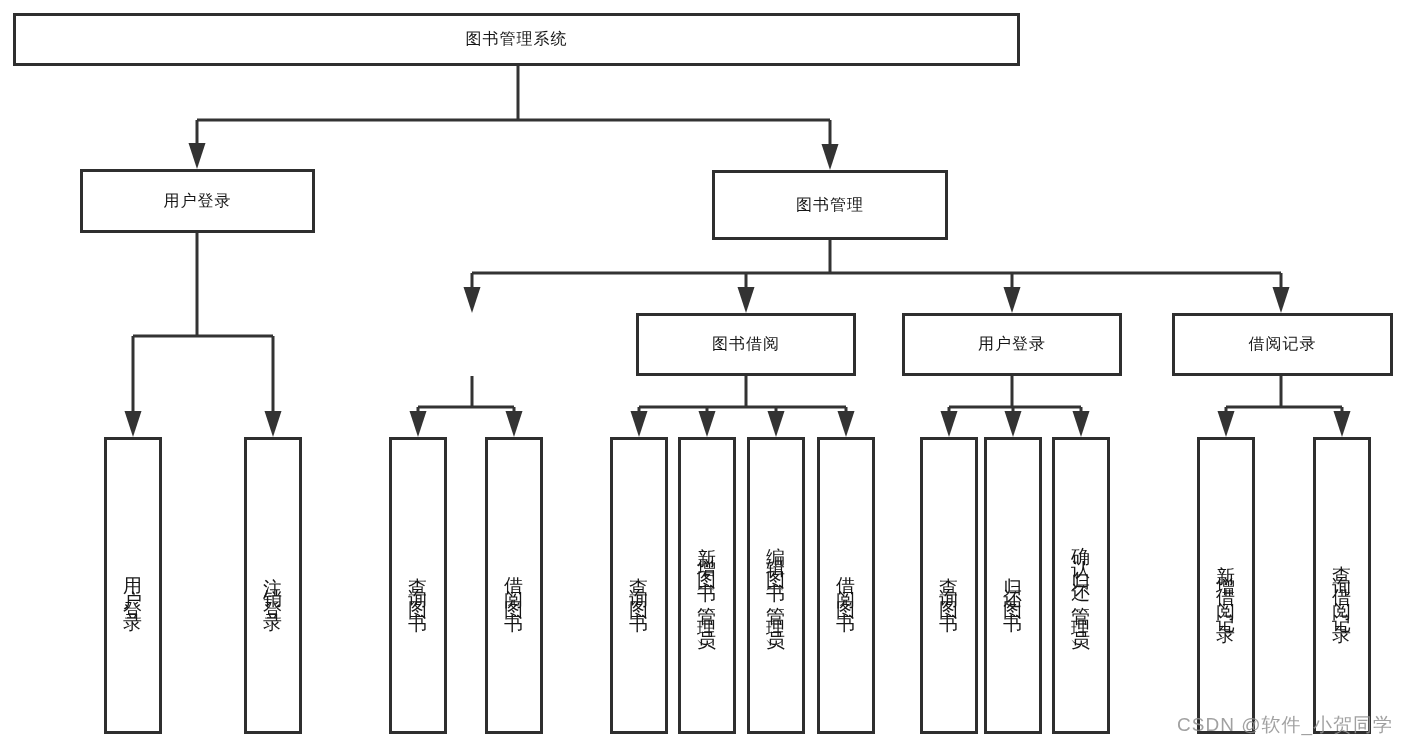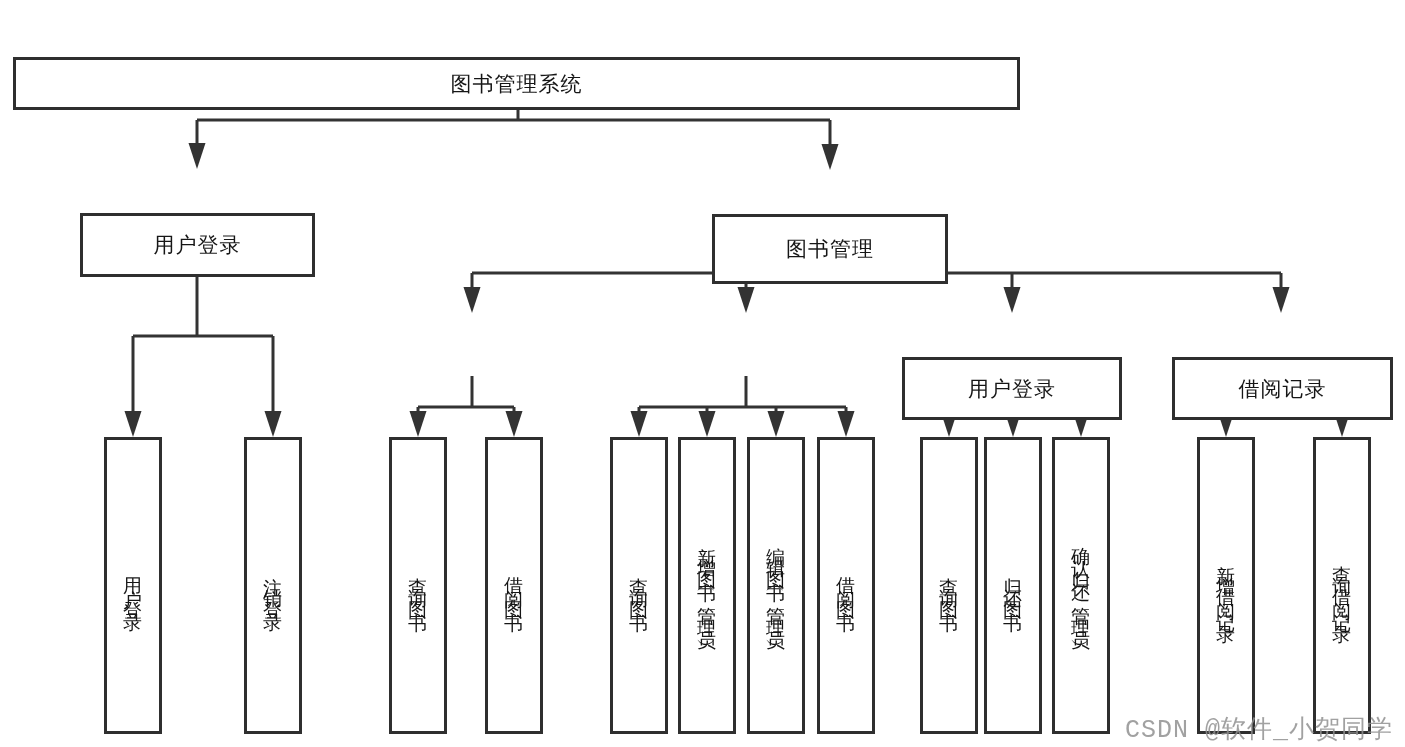--- a/index.html
+++ b/index.html
@@ -14,24 +14,23 @@
   .wires { position: absolute; left: 0; top: 0; }
   .node {
     position: absolute;
     box-sizing: border-box;
     background: #ffffff;
     border: 3px solid #2f2f2f;
     display: flex;
     align-items: center;
     justify-content: center;
     color: #161616;
-    font-size: 21px;
+    font-size: 16px;
     letter-spacing: 1px;
     z-index: 2;
-    margin-top: 44px;
   }
   .vnode {
     position: absolute;
     box-sizing: border-box;
     background: #ffffff;
     border: 3px solid #2f2f2f;
     display: flex;
     align-items: center;
     justify-content: center;
     color: #161616;
@@ -42,26 +41,25 @@
     text-orientation: mixed;
     font-size: 19px;
     letter-spacing: 12px;
     line-height: 1;
     white-space: nowrap;
   }
   .watermark {
     position: absolute;
     top: 712px;
     right: 12px;
-    font-size: 25px;
+    font-size: 19px;
     color: rgba(145,145,145,0.85);
     letter-spacing: 1px;
     z-index: 3;
     white-space: nowrap;
-    font-family: Liberation Mono, monospace;
   }
 </style>
 </head>
 <body>
 
 <div class="canvas">
 
   <svg class="wires" width="1405" height="747" viewBox="0 0 1405 747">
     <g stroke="#333333" stroke-width="3" fill="none">
       <path d="M518 66 V120"></path>
@@ -140,20 +138,21 @@
       <polygon points="1217.5,411 1234.5,411 1226,437"></polygon>
       <polygon points="1333.5,411 1350.5,411 1342,437"></polygon>
     </g>
   </svg>
 
   <div class="node" style="left:13px; top:13px; width:1007px; height:53px;">图书管理系统</div>
 
   <div class="node" style="left:80px; top:169px; width:235px; height:64px;">用户登录</div>
   <div class="node" style="left:712px; top:170px; width:236px; height:70px;">图书管理</div>
 
+  <div class="node" style="left:636px; top:313px; width:220px; height:63px;">图书借阅</div>
   <div class="node" style="left:902px; top:313px; width:220px; height:63px;">用户登录</div>
   <div class="node" style="left:1172px; top:313px; width:221px; height:63px;">借阅记录</div>
 
   <div class="vnode" style="left:104px; top:437px; width:58px; height:297px;">
     <span>用户登录</span>
   </div>
   <div class="vnode" style="left:244px; top:437px; width:58px; height:297px;">
     <span>注销登录</span>
   </div>
 

